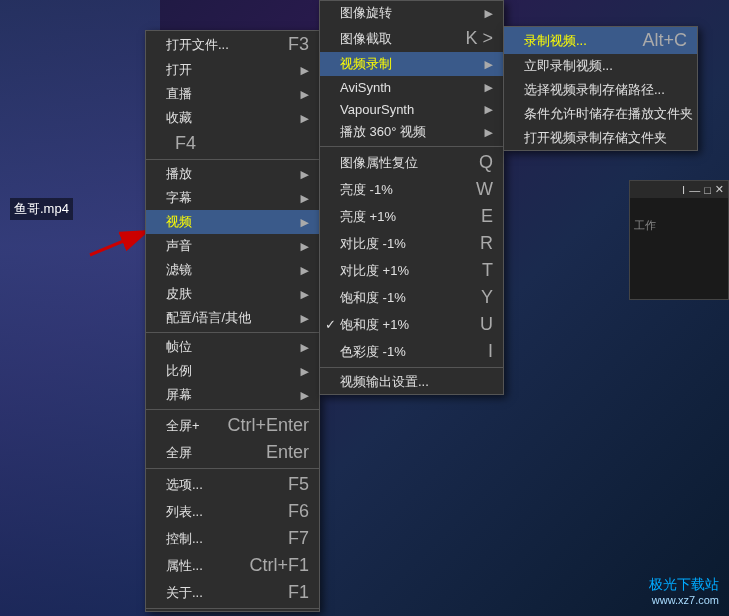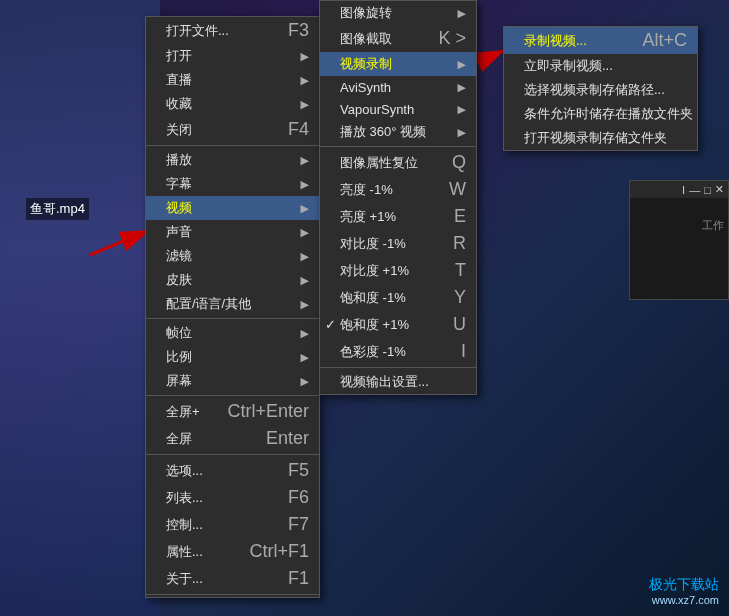--- a/index.html
+++ b/index.html
@@ -42,21 +42,20 @@
     }
 
     .filename-label {
       position: absolute;
       top: 198px;
       left: 10px;
       color: #ffffff;
       font-size: 13px;
       background: rgba(0,0,0,0.5);
       padding: 2px 4px;
-      margin-left: 16px;
     }
 
     .watermark {
       position: absolute;
       bottom: 10px;
       right: 10px;
       text-align: right;
     }
     .watermark-top {
       color: #00aaff;
@@ -85,50 +84,50 @@
       justify-content: flex-end;
       padding: 2px 4px;
       background: #2a2a2a;
       gap: 4px;
     }
 
     .right-panel-content {
       color: #888;
       font-size: 11px;
       padding: 4px;
-      text-align: right;
+      text-align: left;
       padding-top: 20px;
     }
 
     
     .arrow-svg {
       position: absolute;
       top: 0; left: 0;
       width: 729px;
       height: 616px;
       pointer-events: none;
     }
 
     
     .menu-level1 {
       position: absolute;
-      top: 16px;
+      top: 30px;
       left: 145px;
       width: 175px;
       background: #2d2d2d;
       border: 1px solid #555;
       box-shadow: 3px 3px 8px rgba(0,0,0,0.6);
       z-index: 10;
     }
 
     .menu-level2 {
       position: absolute;
       top: 0px;
       left: 319px;
-      width: 158px;
+      width: 185px;
       background: #2d2d2d;
       border: 1px solid #555;
       box-shadow: 3px 3px 8px rgba(0,0,0,0.6);
       z-index: 11;
     }
 
     .menu-level3 {
       position: absolute;
       top: 26px;
       left: 503px;
@@ -239,21 +238,20 @@
   </div>
   <div class="menu-item">
     <span class="menu-item-label">直播</span>
     <span class="arrow">▶</span>
   </div>
   <div class="menu-item">
     <span class="menu-item-label">收藏</span>
     <span class="arrow">▶</span>
   </div>
   <div class="menu-item">
-    <span class="menu-item-label">关闭</span>
     <span class="shortcut-key">F4</span>
   </div>
   <div class="menu-divider"></div>
   <div class="menu-item">
     <span class="menu-item-label">播放</span>
     <span class="arrow">▶</span>
   </div>
   <div class="menu-item">
     <span class="menu-item-label">字幕</span>
     <span class="arrow">▶</span>

